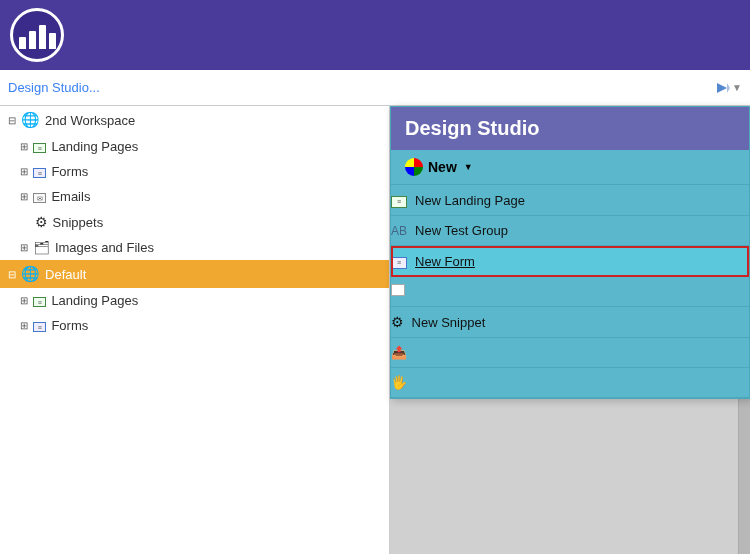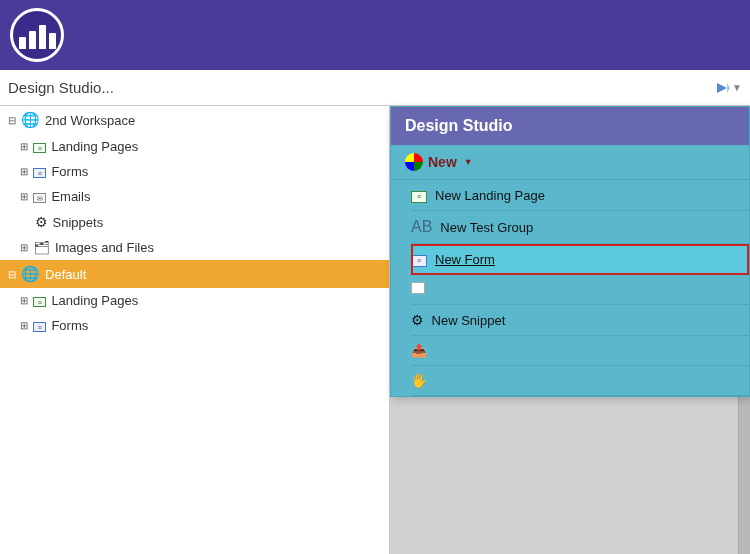--- a/index.html
+++ b/index.html
@@ -31,21 +31,21 @@
     .search-bar {
       background: white;
       height: 36px;
       display: flex;
       align-items: center;
       padding: 0 8px;
       border-bottom: 1px solid #ccc;
       gap: 6px;
     }
     .search-input {
-      border: none; outline: none; flex: 1; font-size: 15px; color: #404040;
+      border: none; outline: none; flex: 1; font-size: 13px; color: #3b82f6;
       background: transparent;
     }
     .search-icon-btn {
       display: flex; align-items: center; gap: 2px; cursor: pointer;
     }
 
     
     .main-layout {
       display: flex;
       height: calc(554px - 70px - 36px);
@@ -85,45 +85,44 @@
       top: 0; left: 0;
       width: 360px;
       background: #5bb8cc;
       z-index: 10;
       border: 1px solid #4aa8bc;
       box-shadow: 2px 2px 8px rgba(0,0,0,0.2);
     }
     .dropdown-header {
       background: #6868b0;
       color: white;
-      font-size: 16px;
+      font-size: 20px;
       font-weight: bold;
       padding: 10px 14px;
     }
     .dropdown-new-btn {
       display: flex; align-items: center; gap: 5px;
       padding: 8px 14px;
       background: #5bb8cc;
       cursor: pointer;
-      font-size: 14px; font-weight: bold; color: #7f1d1d;
+      font-size: 14px; font-weight: bold; color: #000000;
       border-bottom: 1px solid #4aa8bc;
     }
     .new-icon-colorful {
       width: 18px; height: 18px;
       border-radius: 50%;
       background: conic-gradient(red 0deg 90deg, green 90deg 180deg, blue 180deg 270deg, yellow 270deg 360deg);
     }
     .dropdown-item {
       display: flex; align-items: center; gap: 8px;
       padding: 7px 0;
       cursor: pointer;
       font-size: 13px; color: #111;
       background: #5bb8cc;
       border-bottom: 1px solid #4da8bc;
-      margin-left: 20px;
     }
     .dropdown-item.highlighted {
       background: #5bc8dc;
       outline: 2px solid #cc2222;
       outline-offset: -2px;
       text-decoration: underline;
     }
     .chevron-down { font-size: 9px; margin-left: 2px; }
 
     
@@ -264,21 +263,21 @@
 
       <div class="dropdown-item">
         <span>
           <span class="sq-icon sq-icon-green" style="width:16px; height:12px;">≡</span>
         </span>
         <span>New Landing Page</span>
       </div>
 
 
       <div class="dropdown-item">
-        <span style="font-size:16px; color:#446688;">AB</span>
+        <span style="font-size:12px; color:#446688;">AB</span>
         <span>New Test Group</span>
       </div>
 
       <div class="dropdown-item highlighted">
         <span>
           <span class="sq-icon sq-icon-blue" style="width:16px; height:12px;">≡</span>
         </span>
         <span>New Form</span>
       </div>
 

